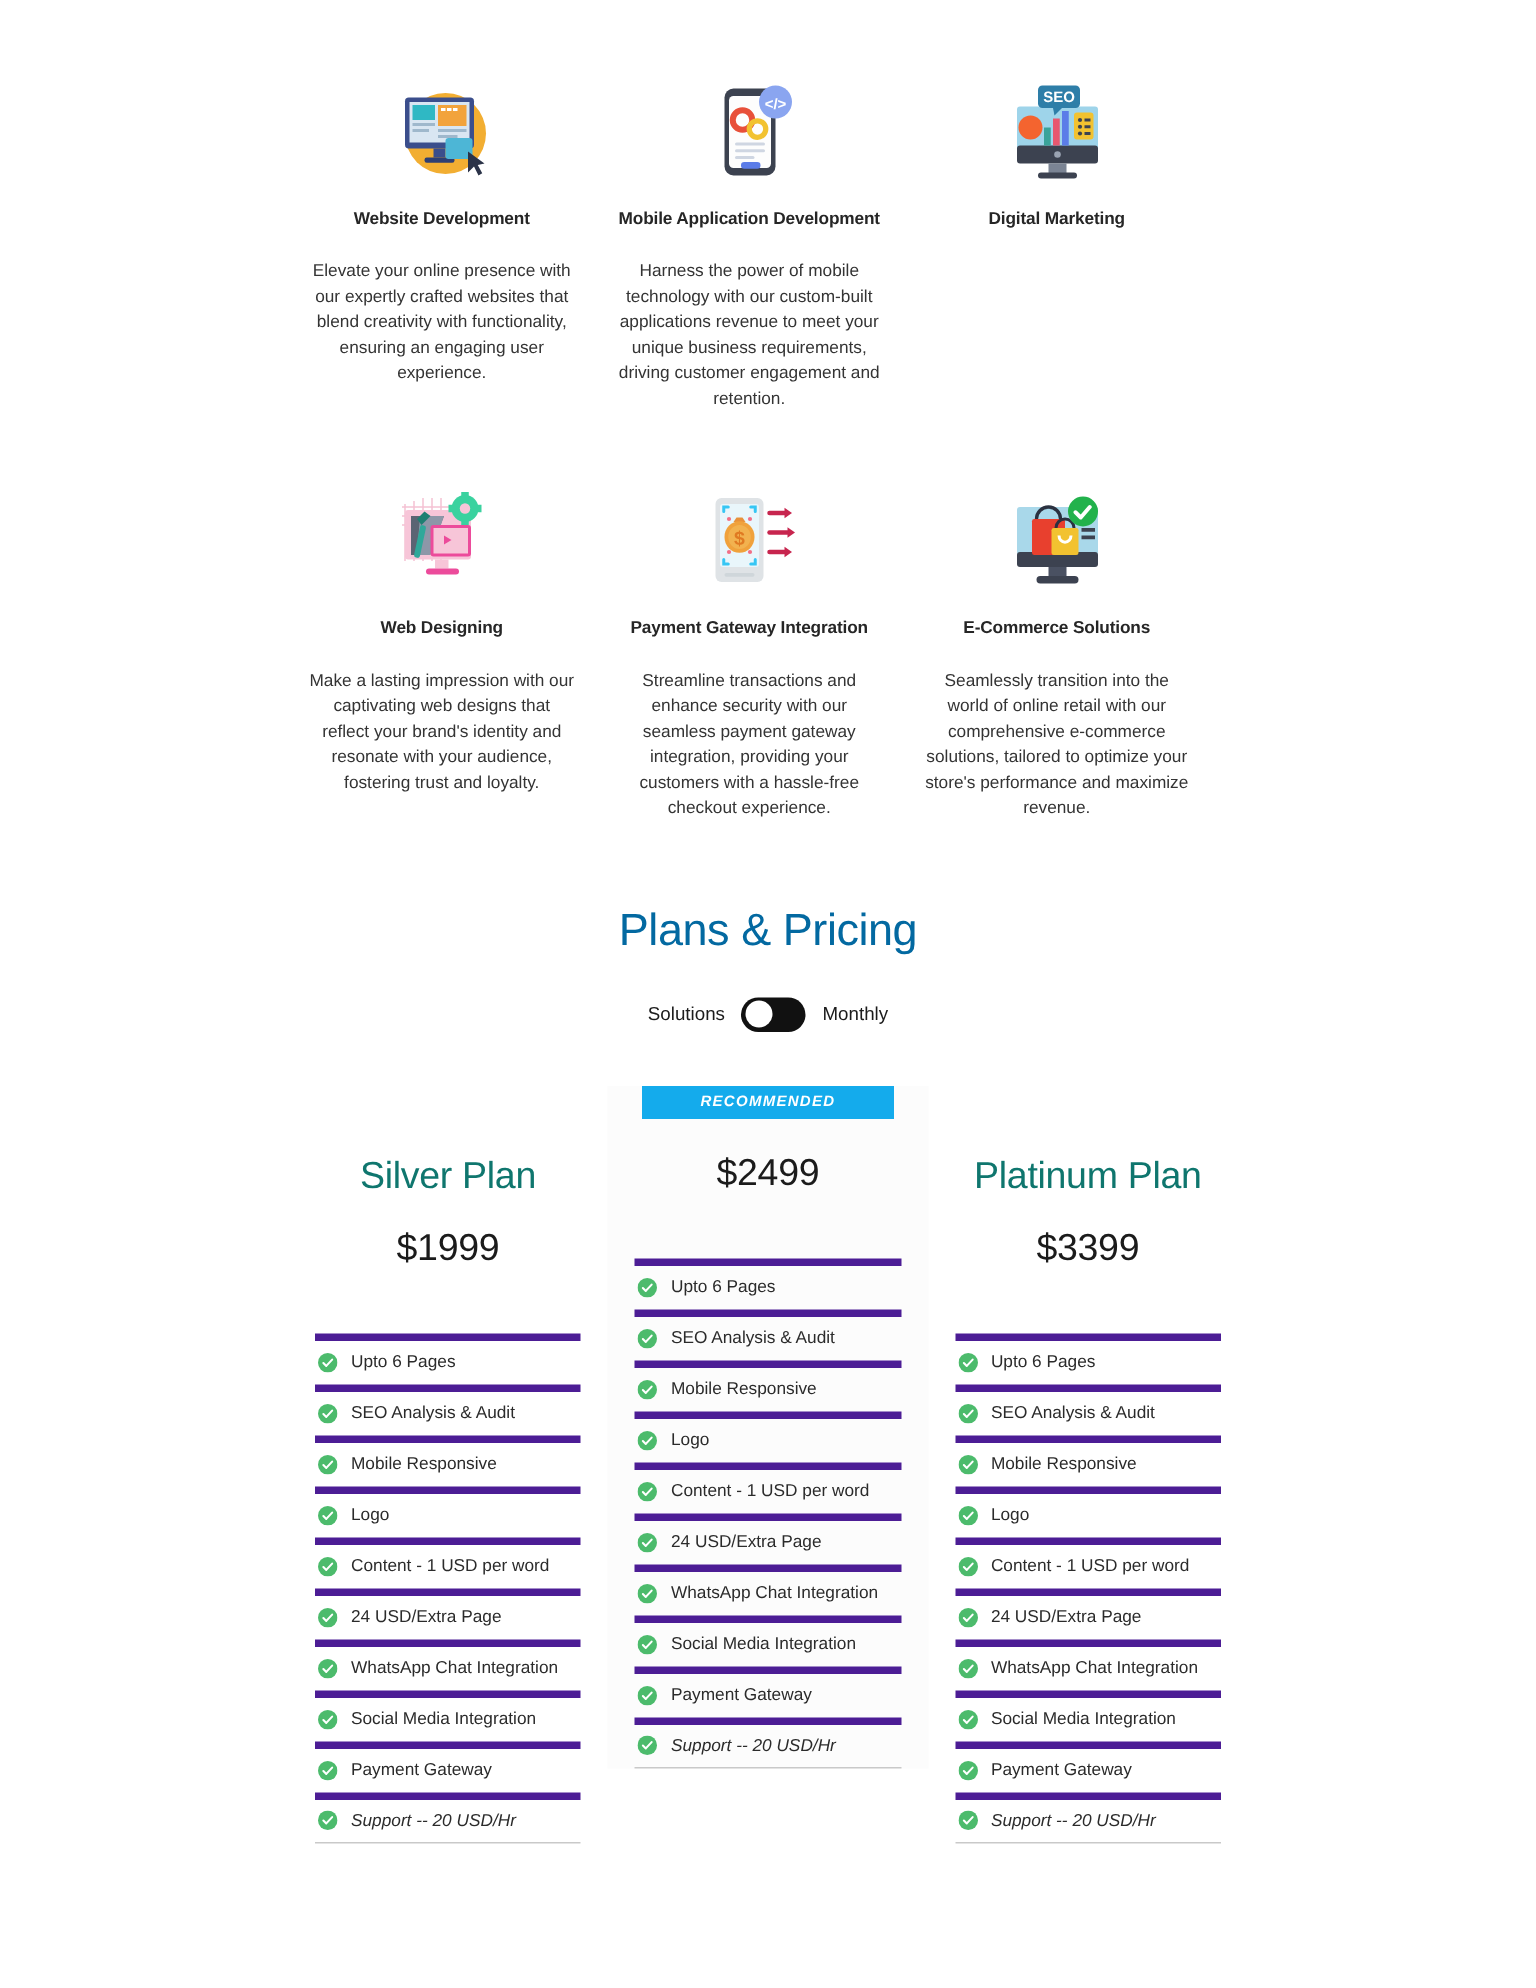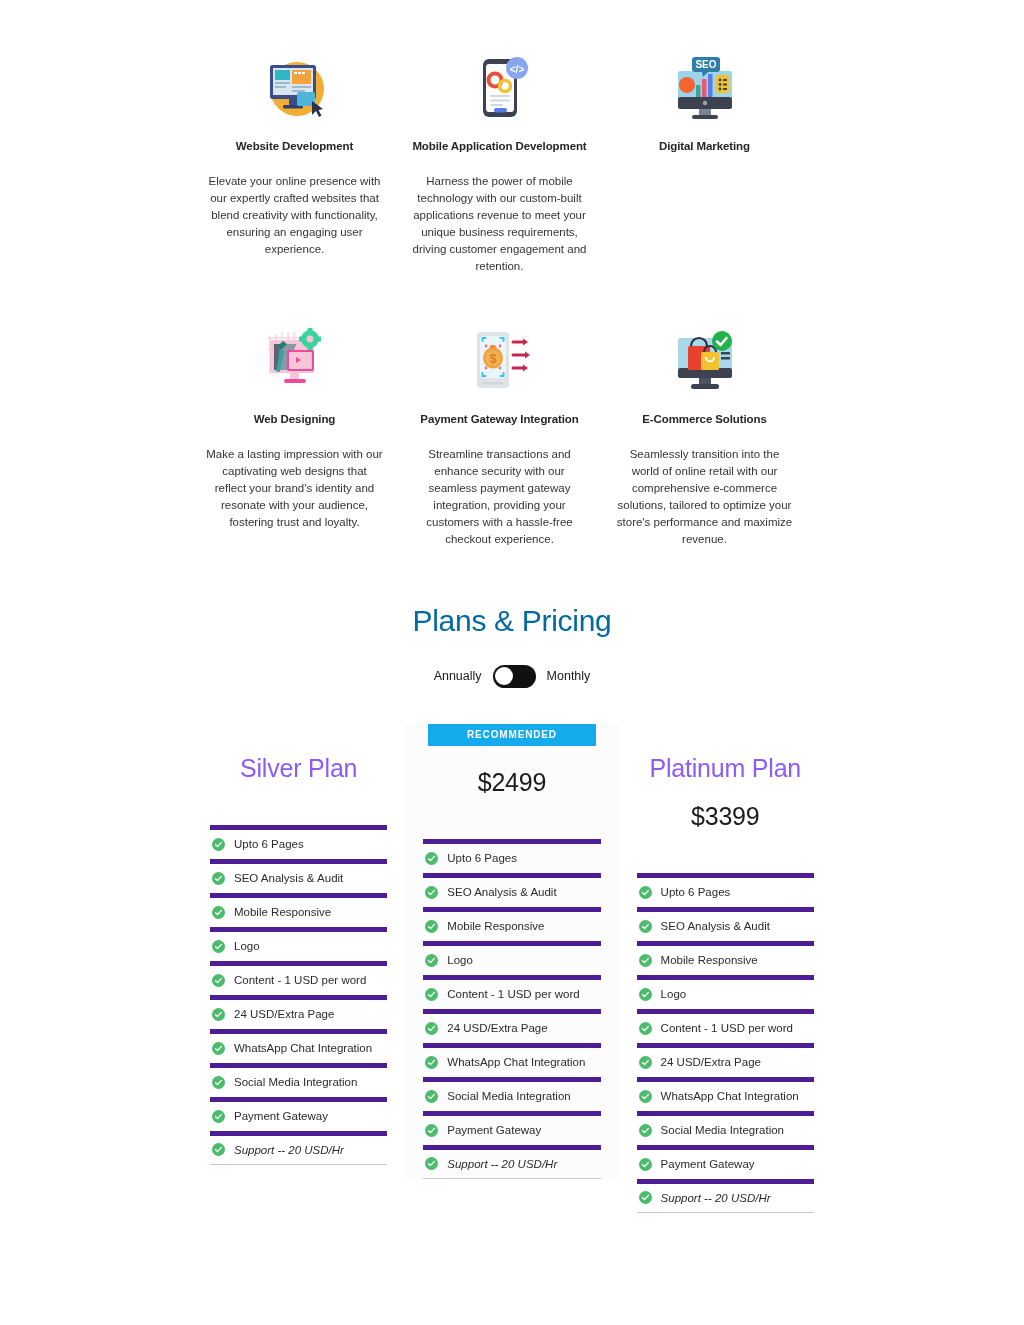--- a/index.html
+++ b/index.html
@@ -128,26 +128,28 @@
   .badge {
     height: 22px;
     background: #14abec;
     color: #ffffff;
     font-size: 10px;
     font-weight: bold;
     letter-spacing: 0.85px;
     display: flex;
     align-items: center;
     justify-content: center;
+    font-style: italic;
   }
   .plan-name {
     text-align: center;
     font-size: 25px;
-    color: #8b5cf6;
+    color: #0f766e;
     line-height: 34px;
+    margin-top: 16px;
     letter-spacing: -0.2px;
   }
   .plan-price {
     text-align: center;
     font-size: 25px;
     color: #1b1b1b;
     line-height: 34px;
     margin-top: 14px;
     letter-spacing: -0.2px;
   }
@@ -360,33 +362,34 @@
         </div>
         <div class="svc-title">E-Commerce Solutions</div>
         <div class="svc-desc">Seamlessly transition into the world of online retail with our comprehensive e-commerce solutions, tailored to optimize your store's performance and maximize revenue.</div>
       </div>
     </div>
   </section>
 
   <section class="pricing-head">
     <h2 class="pricing-title">Plans &amp; Pricing</h2>
     <div class="toggle-row">
-      <span class="toggle-label">Annually</span>
+      <span class="toggle-label">Solutions</span>
       <span class="toggle-switch">
         <span class="toggle-knob"></span>
       </span>
       <span class="toggle-label">Monthly</span>
     </div>
   </section>
 
   <section class="plans">
 
     <div class="plan">
       <div class="badge-slot"></div>
       <div class="plan-name">Silver Plan</div>
+      <div class="plan-price">$1999</div>
       <div class="features">
         <div class="feature">
           <svg class="check" viewBox="0 0 16 16">
               <circle cx="8" cy="8" r="8" fill="#4cbb6c"></circle>
               <path d="M4.4 8.2 l2.4 2.4 l4.8 -5.2" fill="none" stroke="#fff" stroke-width="1.7" stroke-linecap="round" stroke-linejoin="round"></path>
             </svg>
           <span class="feature-text">Upto 6 Pages</span>
         </div>
         <div class="feature">
           <svg class="check" viewBox="0 0 16 16">

